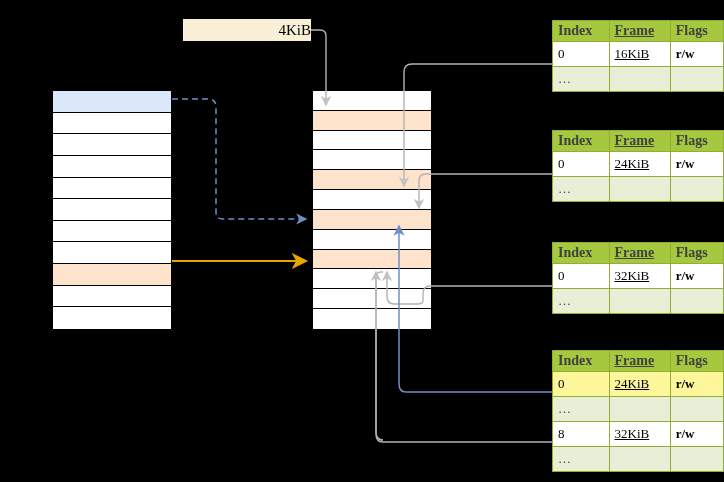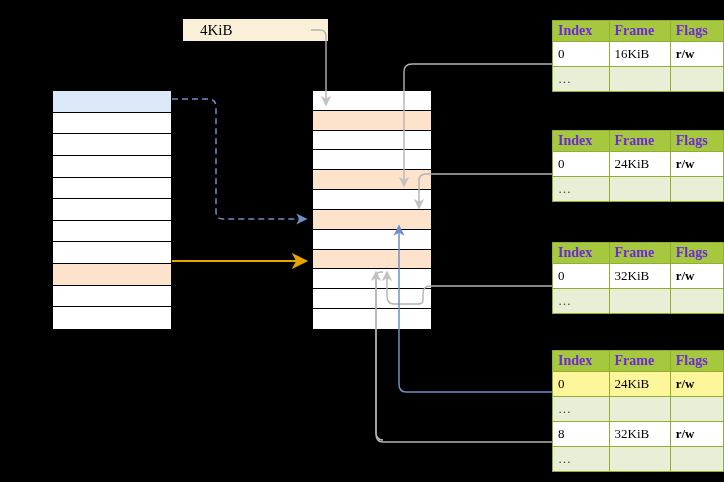--- a/index.html
+++ b/index.html
@@ -1,41 +1,41 @@
 <!DOCTYPE html>
 <html><head>
 <meta charset="utf-8">
 <style>
   html,body{margin:0;padding:0;background:#000;}
   #stage{position:relative;width:724px;height:482px;background:#000;
          font-family:"Liberation Serif", serif;overflow:hidden;}
 
   
   .size-label{position:absolute;background:#faf0d7;border:0;
-    color:#000;font-size:15px;line-height:22px;text-align:left;padding-left:17px;}
+    color:#000;font-size:15px;line-height:22px;text-align:right;}
 
   
   .stack{position:absolute;border:1.6px solid #000;box-sizing:border-box;}
   .stack .cell{box-sizing:border-box;border-bottom:1.6px solid #000;background:#fff;}
   .stack .cell:last-child{border-bottom:0;}
   .cell.blue{background:#dbe8fa;}
   .cell.peach{background:#fde3cc;}
 
   
   .ptable{position:absolute;border-collapse:collapse;
           table-layout:fixed;background:#fff;}
-  .ptable th{background:#a5c83f;color:#6d28d9;font-weight:bold;
+  .ptable th{background:#a5c83f;color:#404040;font-weight:bold;
     font-size:14px;text-align:left;padding:2px 5px;
     border:1.3px solid #8fae32;white-space:nowrap;}
   .ptable td{font-size:13px;color:#000;text-align:left;padding:2px 5px;
     border:1.3px solid #8fae32;background:#fff;height:20px;}
   .ptable tr.dots td{background:#e9eed6;color:#444;letter-spacing:1px;}
   .ptable td.hl{background:#fdf69a;}
   .c-index{width:56px;}
-  .c-frame{width:60px;}
+  .c-frame{width:60px;text-decoration:underline;}
   .c-flags{width:52px;font-weight:bold;}
 
   
   #wires{position:absolute;left:0;top:0;width:724px;height:482px;
          pointer-events:none;}
 </style>
 </head>
 <body>
 
 <div id="stage">

